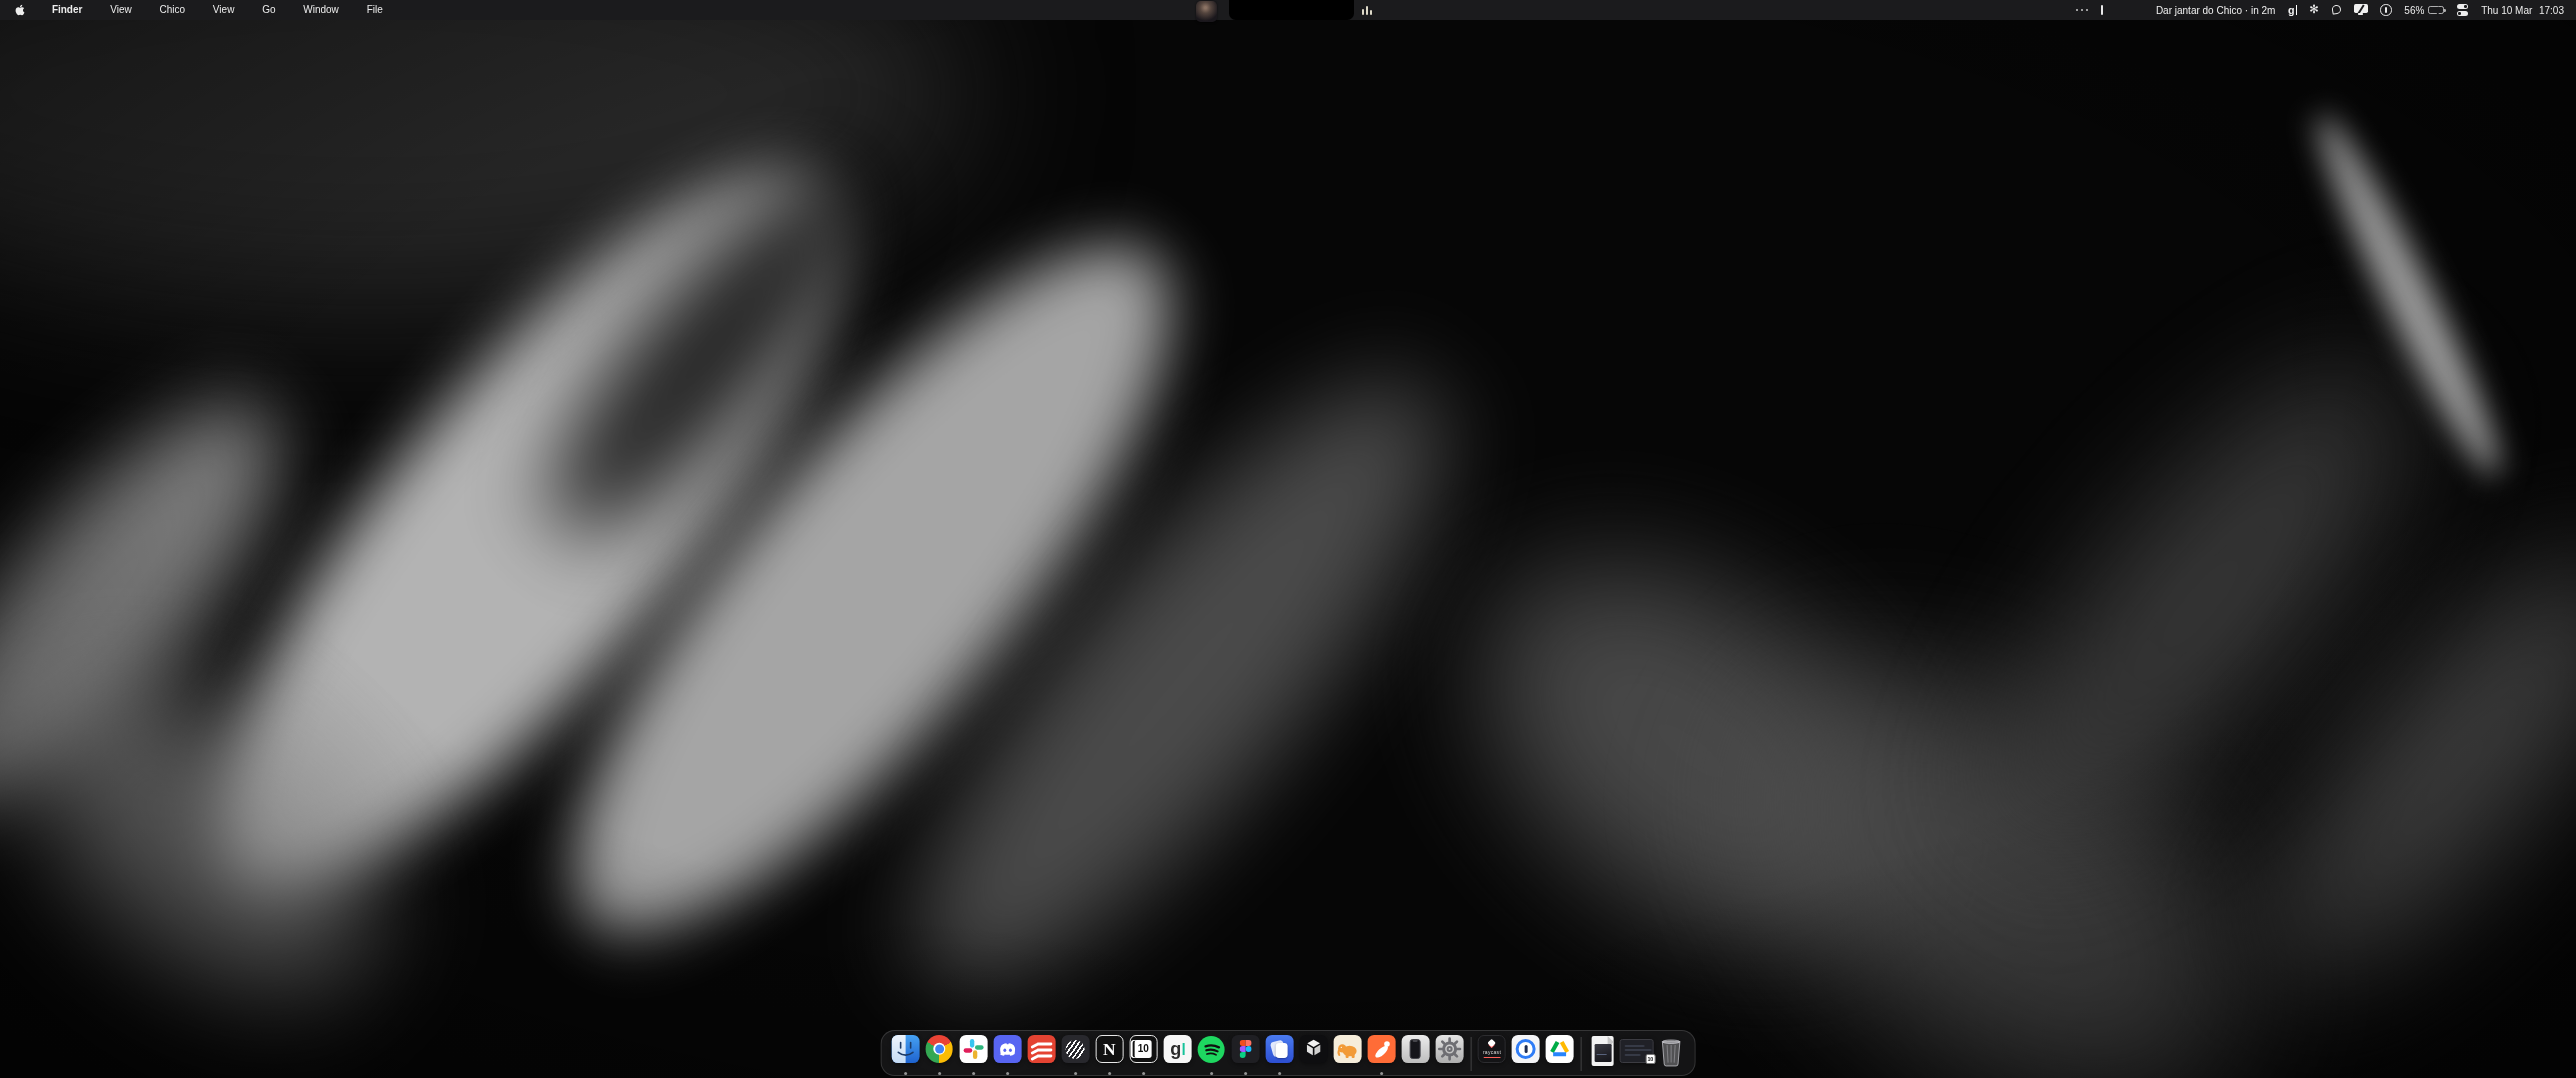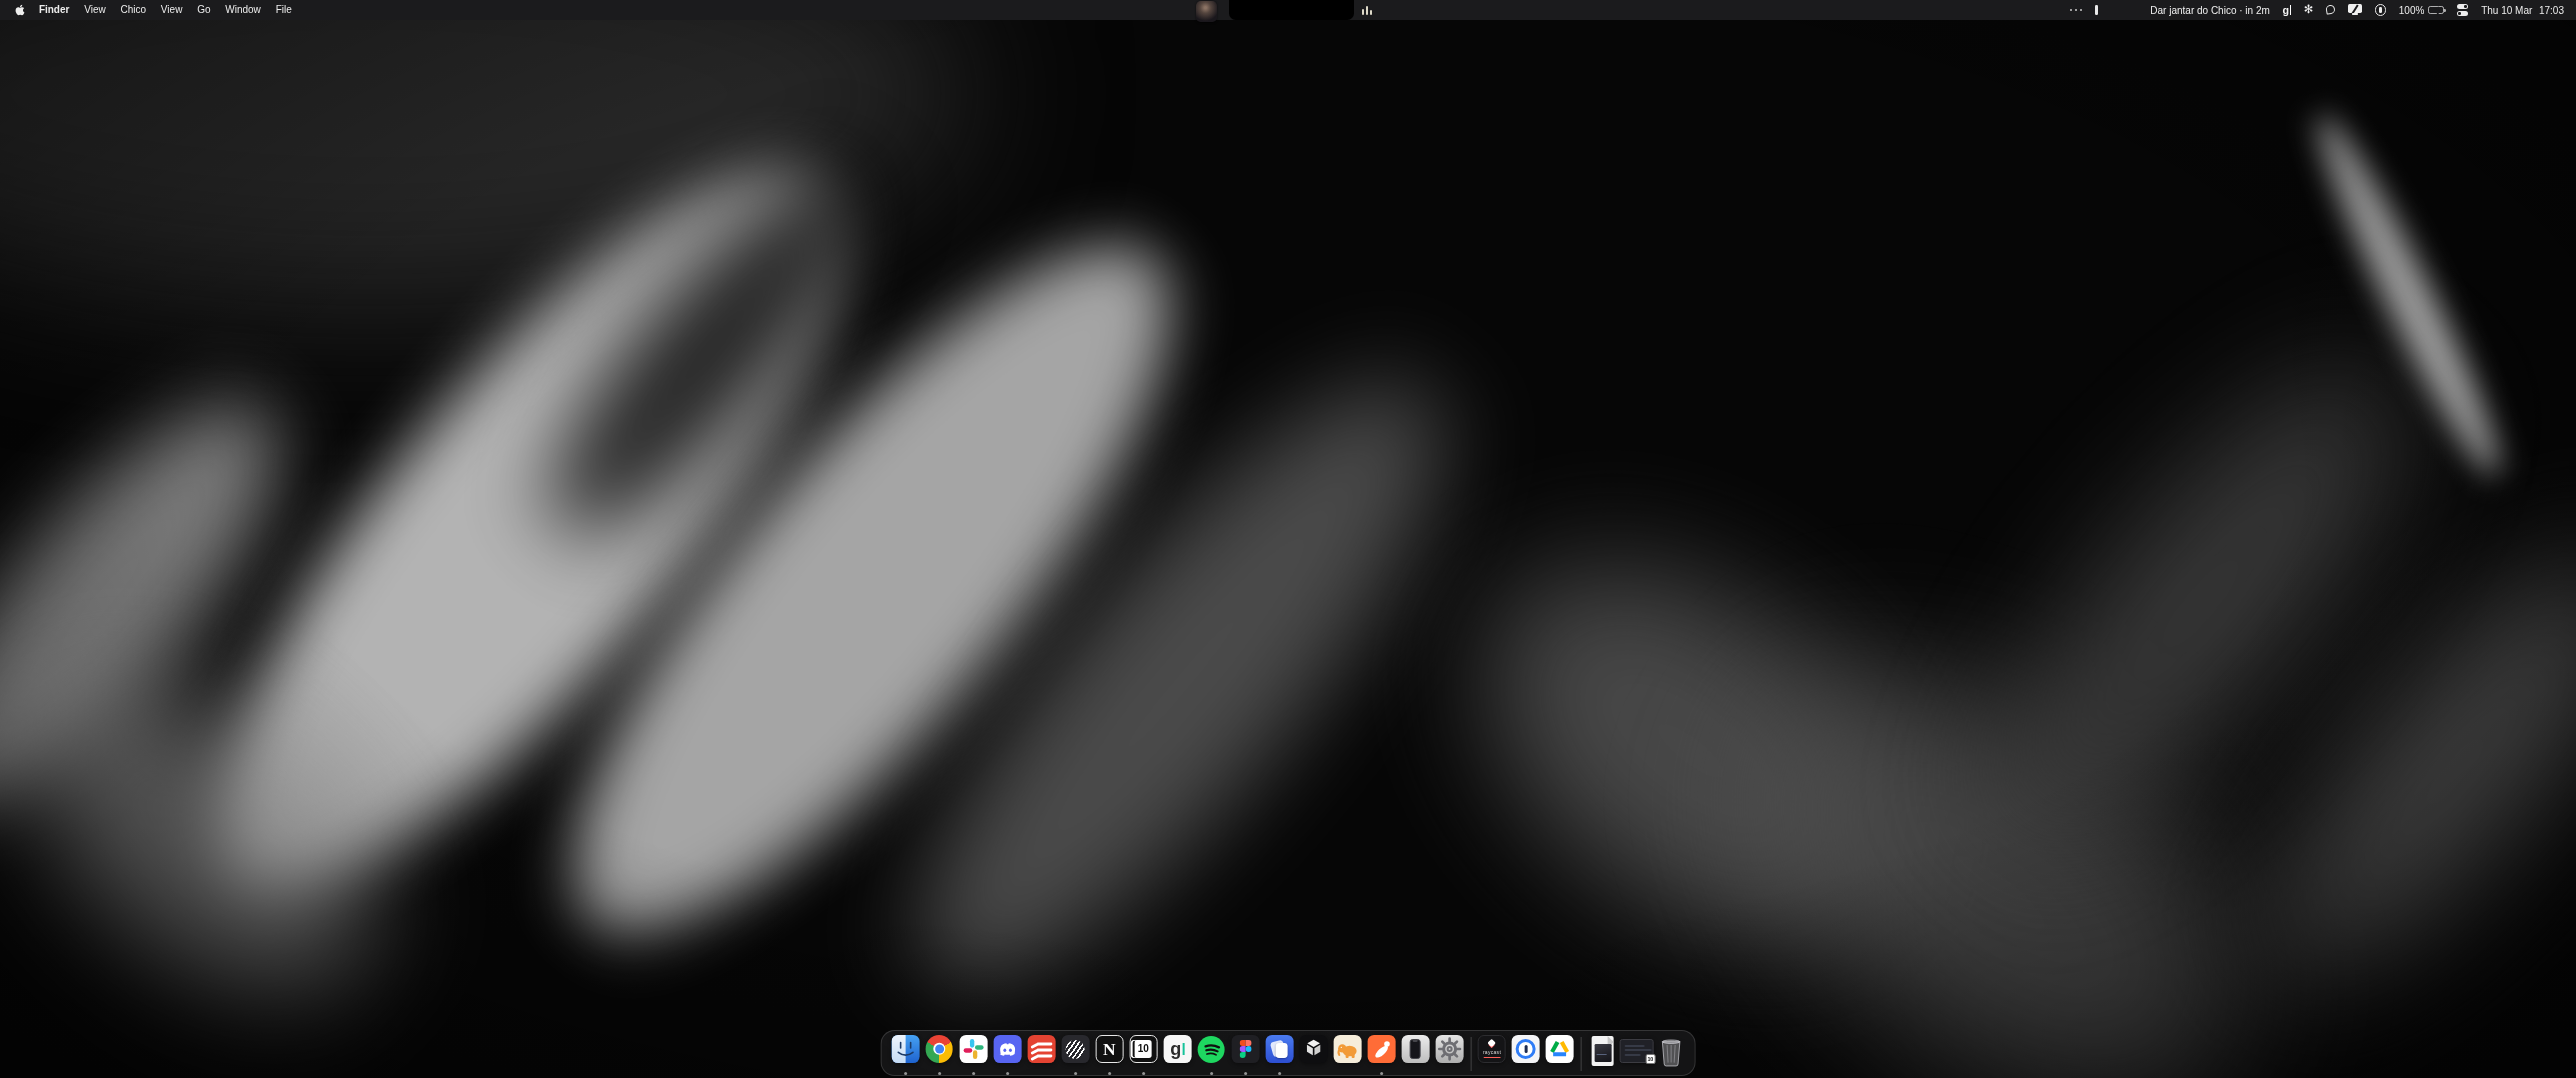--- a/index.html
+++ b/index.html
@@ -21,21 +21,21 @@
   .w-colR      { left:2100px;top:302px;  width:201px;  height:604px;  background:#3c3c3c; filter:blur(60px); transform:rotate(40deg); opacity:.9; }
   .w-streakTR  { left:2385px;top:94px;  width:47px;   height:402px;  background:#cfcfcf; filter:blur(14.8px); transform:rotate(-26deg); opacity:.85; }
   .w-streakBR  { left:2368px;top:503px;  width:174px;  height:537px;  background:#6a6a6a; filter:blur(60px); transform:rotate(40deg); opacity:.7; }
   .w-vignette  { position:absolute; inset:0; background:radial-gradient(ellipse at 50% 45%, transparent 55%, rgba(0,0,0,.55) 100%); }
 
   
   .menubar { position:absolute; left:0; top:0; width:100%; height:20px;
     background:#1b1b1d; display:flex; align-items:center; color:#ececec; font-size:10px; z-index:50; }
   .mb-left { display:flex; align-items:center; padding-left:14.8px; gap:0; }
   .apple { width:10px; height:12px; margin-right:6.7px; display:flex; align-items:center; }
-  .menu-item { padding:0 7.4px; line-height:20px; white-space:nowrap; }
+  .menu-item { padding:0 7.4px; line-height:20px; white-space:nowrap;margin-left:13px; }
   .menu-item.bold { font-weight:700; }
   .notch { position:absolute; left:1229px; top:0; width:125px; height:20px; background:#000;
     border-radius:0 0 6.7px 6.7px; }
   .album { position:absolute; left:1196px; top:1.3px; width:21px; height:21px; border-radius:4.7px;
     background: radial-gradient(circle at 45% 32%, #8a7263 6%, #54453e 30%, #1a171c 72%);
     box-shadow: 0 0.7px 2px rgba(0,0,0,.6); }
   .eq { position:absolute; left:1362px; top:6px; height:8.7px; display:flex; align-items:flex-end; gap:2px; }
   .eq i { display:block; width:2px; border-radius:1px; background:#ded9c8; }
   .eq i:nth-child(1){height:6px;} .eq i:nth-child(2){height:8.7px;} .eq i:nth-child(3){height:4.7px;}
 
@@ -209,21 +209,21 @@
     <span class="pick"></span>
     <span class="disp">
         <i class="scr"></i>
         <i class="slash"></i>
         <i class="stand"></i>
       </span>
     <span class="op">
         <i></i>
       </span>
     <span class="battwrap">
-      <span>100%</span>
+      <span>56%</span>
       <span class="batt">
         <span class="lvl"></span><span class="nub"></span>
         <svg width="9.4" height="10.7" viewBox="0 0 14 16">
             <path d="M8 0 L2 9 H6 L5 16 L12 6.5 H7.5 Z" fill="#1b1b1d"></path>
           </svg>
       </span>
     </span>
     <span class="cc">
         <span class="pill">
           <i></i>

